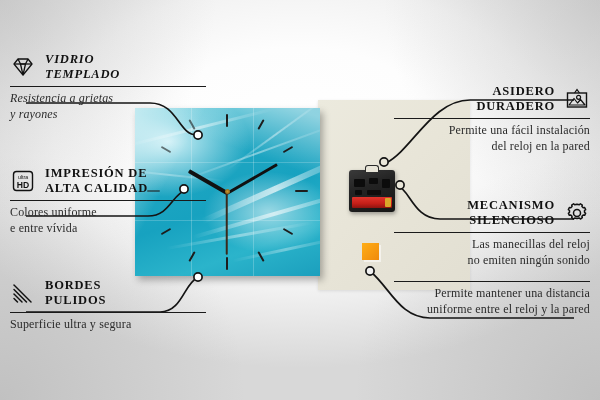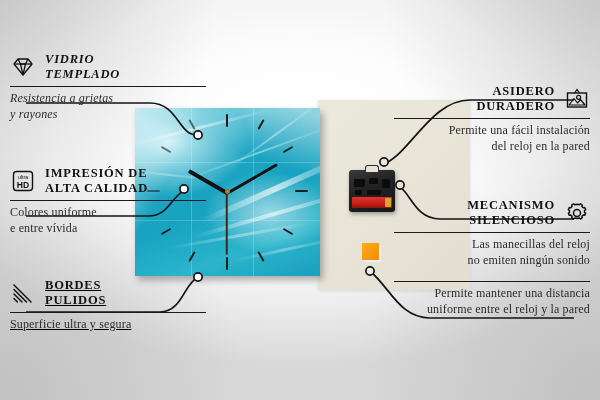--- a/index.html
+++ b/index.html
@@ -218,21 +218,21 @@
         <span>ALTA CALIDAD</span>
       </span>
     </div>
     <div class="f-rule"></div>
     <div class="f-desc">
       <span>Colores uniforme</span><br>
       <span>e entre vívida</span>
     </div>
   </div>
 
-  <div class="feature left" style="top:278px;text-decoration:underline;">
+  <div class="feature left" style="top:278px;">
     <div class="f-head">
       <span class="f-icon">
         <svg viewBox="0 0 26 24">
             <g stroke="#111" stroke-width="1.5" stroke-linecap="round">
           <line x1="4" y1="4" x2="21" y2="21"></line>
           <line x1="4" y1="8.5" x2="16.5" y2="21"></line>
           <line x1="4" y1="13" x2="12" y2="21"></line>
           <line x1="4" y1="17.5" x2="7.5" y2="21"></line>
         </g>
           </svg>

